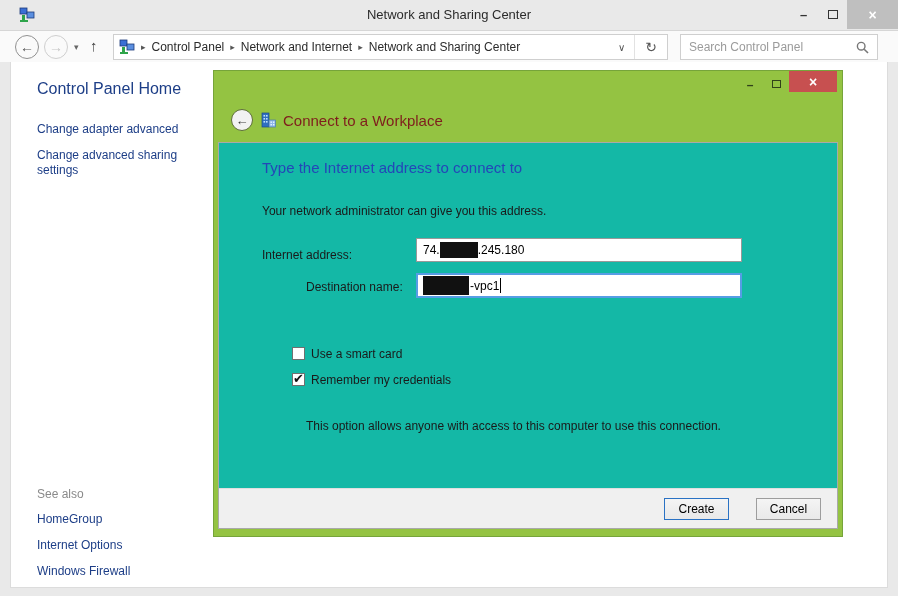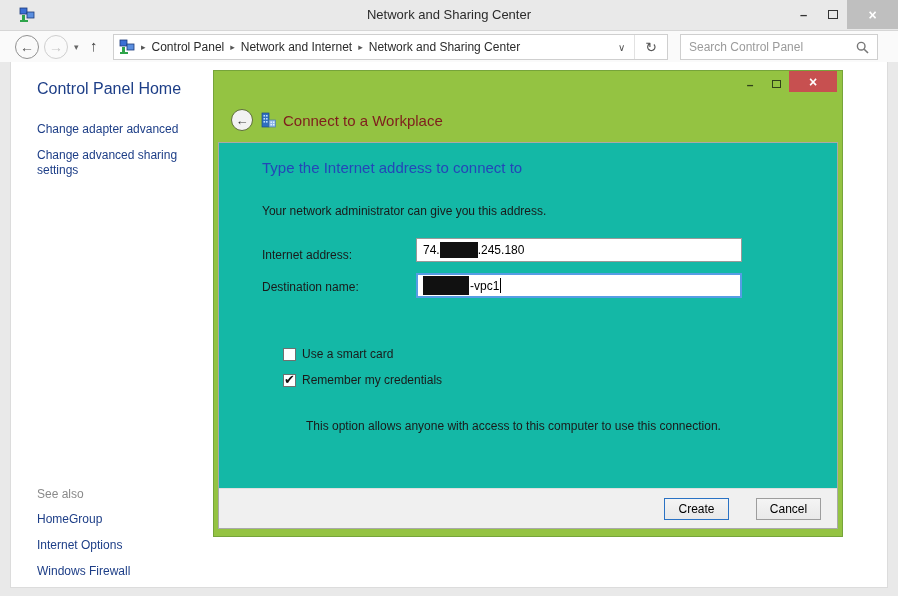--- a/index.html
+++ b/index.html
@@ -69,31 +69,31 @@
               color:#3a3a3a; font-size:13px; }
   .dlg-appicon { position:absolute; left:46px; top:41px; width:17px; height:17px; }
   .dlg-title { position:absolute; left:69px; top:41px; font-size:15px; color:#7f1d1d;text-align:center; }
 
   .dlg-content { position:absolute; left:4px; top:71px; width:620px; height:387px; background:#14b8a6; border:1px solid #a9a9a9; }
   .dlg-heading { position:absolute; left:43px; top:16px; font-size:15px; color:#2446b8; }
   .dlg-intro { position:absolute; left:43px; top:61px; font-size:12px; color:#1a1a1a; }
 
   .field-label { position:absolute; left:43px; font-size:12px; color:#1a1a1a; }
   .lbl-internet { top:105px; }
-  .lbl-dest { top:137px; }
+  .lbl-dest { top:137px;margin-left:44px; }
   .textbox { position:absolute; left:197px; width:326px; height:24px; background:#fff; border:1px solid #999;
              display:flex; align-items:center; padding-left:6px; font-size:12px; color:#000; }
   .tb-internet { top:95px; }
   .tb-dest { top:130px; height:25px; border:2px solid #569de5; padding-left:5px; }
   .redact { display:inline-block; background:#111; vertical-align:middle; }
   .redact-ip { width:38px; height:16px; }
   .redact-dest { width:46px; height:19px; margin-right:1px; }
   .caret { display:inline-block; width:1px; height:15px; background:#000; margin-left:1px; }
 
-  .cbrow { position:absolute; left:64px; display:flex; align-items:center; }
+  .cbrow { position:absolute; left:73px; display:flex; }
   .cbrow1 { top:204px; } .cbrow2 { top:230px; } .cbrow3 { top:256px; }
   .checkbox { width:13px; height:13px; background:#fff; border:1px solid #707070; margin-right:6px; position:relative; flex:none; }
   .checkbox .tick { position:absolute; left:0px; top:-3px; font-size:13px; color:#111; }
   .cb-label { font-size:12px; color:#1a1a1a; }
   .shield { position:absolute; left:-26px; top:-1px; width:16px; height:16px; }
   .cb-note { position:absolute; left:87px; top:276px; font-size:12px; color:#1a1a1a; }
 
   .dlg-footer { position:absolute; left:0; bottom:0; width:100%; height:40px; background:#f0f0f0; border-top:1px solid #dfdfdf;
                 display:flex; align-items:center; justify-content:flex-end; padding-right:16px; gap:10px; }
   .btn { min-width:65px; height:22px; font-family:inherit; font-size:12px; color:#000;

